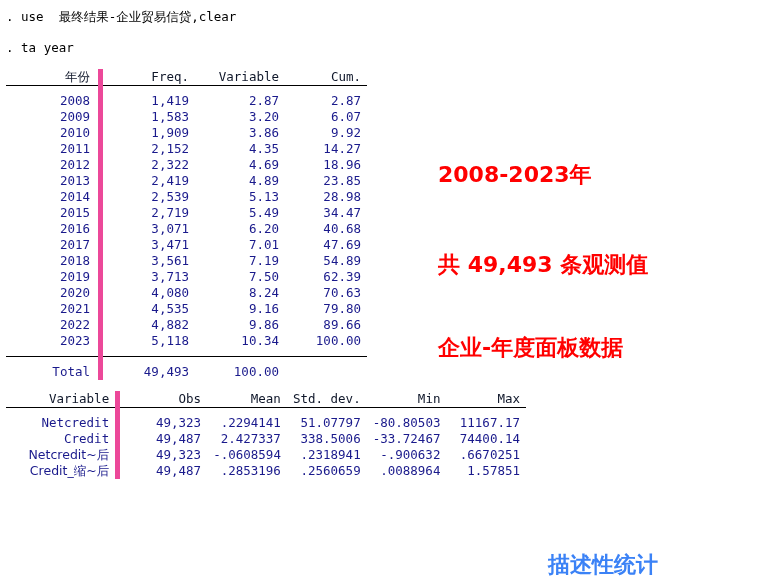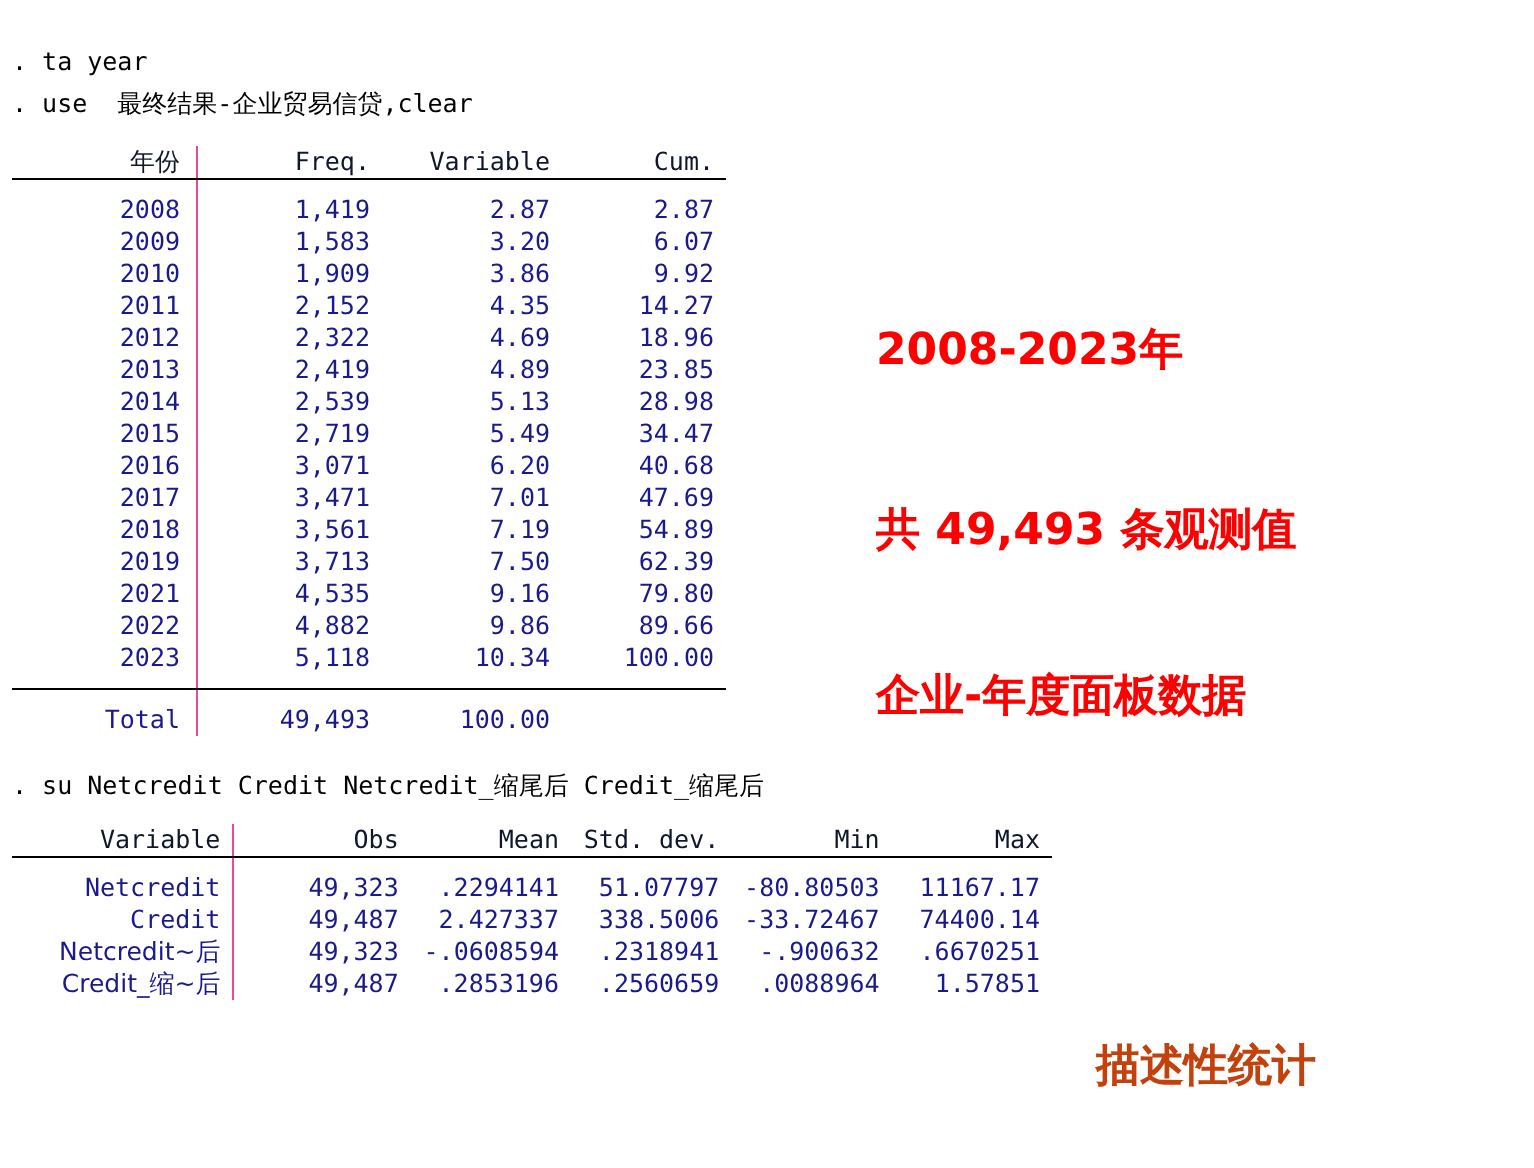--- a/index.html
+++ b/index.html
@@ -61,52 +61,52 @@
     font-size: 0;
     padding: 0;
   }
   .spacer-row td { height: 7px; line-height: 7px; font-size: 0; }
   .spacer-row2 td { height: 5px; line-height: 5px; font-size: 0; }
 
   .col-a { width: 84px; padding-right: 8px !important; }
   .col-b { width: 78px; padding-right: 6px !important; }
   .col-c { width: 84px; padding-right: 6px !important; }
   .col-d { width: 76px; padding-right: 6px !important; }
-  .vbar  { border-left: 1px solid #ec4899; padding-left: 8px !important; }
+  .vbar  { border-left: 5px solid #ec4899; padding-left: 8px !important; }
 
   .cjkname { font-family: "DejaVu Sans", "Liberation Sans", sans-serif; font-size: 12.5px; }
 
   
   .su-block { margin-top: 6px; }
   .su-col-a { width: 104px; padding-right: 6px !important; }
   .su-col-n { width: 74px; padding-right: 6px !important; }
 
   
   .annot {
     position: absolute;
     font-family: "DejaVu Sans", "Liberation Sans", sans-serif;
     font-weight: bold;
     white-space: nowrap;
   }
   .annot.red { color: #ff0000; font-size: 22px; }
-  .annot.green { color: #c2410c; font-size: 22px; }
+  .annot.green { color: #3b82f6; font-size: 22px; margin-top: 32px; }
 
   #a1 { left: 438px; top: 160px; }
   #a2 { left: 438px; top: 250px; text-align: right; }
   #a3 { left: 438px; top: 333px; }
   #a4 { left: 548px; top: 518px; }
 </style>
 </head>
 <body>
 
 <div class="console">
 
+  <div class="cmd">. use  最终结果-企业贸易信贷,clear</div>
+
   <div class="cmd" style="margin-top:14px;">. ta year</div>
-
-  <div class="cmd">. use  最终结果-企业贸易信贷,clear</div>
 
   <div class="tab-block">
     <table class="stata">
       <tbody>
           <tr class="spacer-row2">
             <td colspan="4"></td>
           </tr>
       <tr class="hdr-row">
         <td class="col-a c-head cjkname">年份</td>
         <td class="col-b c-head vbar">Freq.</td>
@@ -192,20 +192,26 @@
         <td class="col-c c-val">7.19</td>
         <td class="col-d c-val">54.89</td>
       </tr>
       <tr>
         <td class="col-a c-val">2019</td>
         <td class="col-b c-val vbar">3,713</td>
         <td class="col-c c-val">7.50</td>
         <td class="col-d c-val">62.39</td>
       </tr>
       <tr>
+        <td class="col-a c-val">2020</td>
+        <td class="col-b c-val vbar">4,080</td>
+        <td class="col-c c-val">8.24</td>
+        <td class="col-d c-val">70.63</td>
+      </tr>
+      <tr>
         <td class="col-a c-val">2021</td>
         <td class="col-b c-val vbar">4,535</td>
         <td class="col-c c-val">9.16</td>
         <td class="col-d c-val">79.80</td>
       </tr>
       <tr>
         <td class="col-a c-val">2022</td>
         <td class="col-b c-val vbar">4,882</td>
         <td class="col-c c-val">9.86</td>
         <td class="col-d c-val">89.66</td>
@@ -238,21 +244,20 @@
       <tr>
         <td class="col-a c-val">Total</td>
         <td class="col-b c-val vbar">49,493</td>
         <td class="col-c c-val">100.00</td>
         <td class="col-d c-val"></td>
       </tr>
     </tbody>
       </table>
   </div>
 
-  <div class="cmd" style="margin-top:16px;">. su Netcredit Credit Netcredit_缩尾后 Credit_缩尾后</div>
 
   <div class="su-block">
     <table class="stata" style="width:520px;">
       <tbody>
           <tr class="spacer-row2">
             <td colspan="6"></td>
           </tr>
       <tr class="hdr-row">
         <td class="su-col-a c-head">Variable</td>
         <td class="su-col-n c-head vbar">Obs</td>

